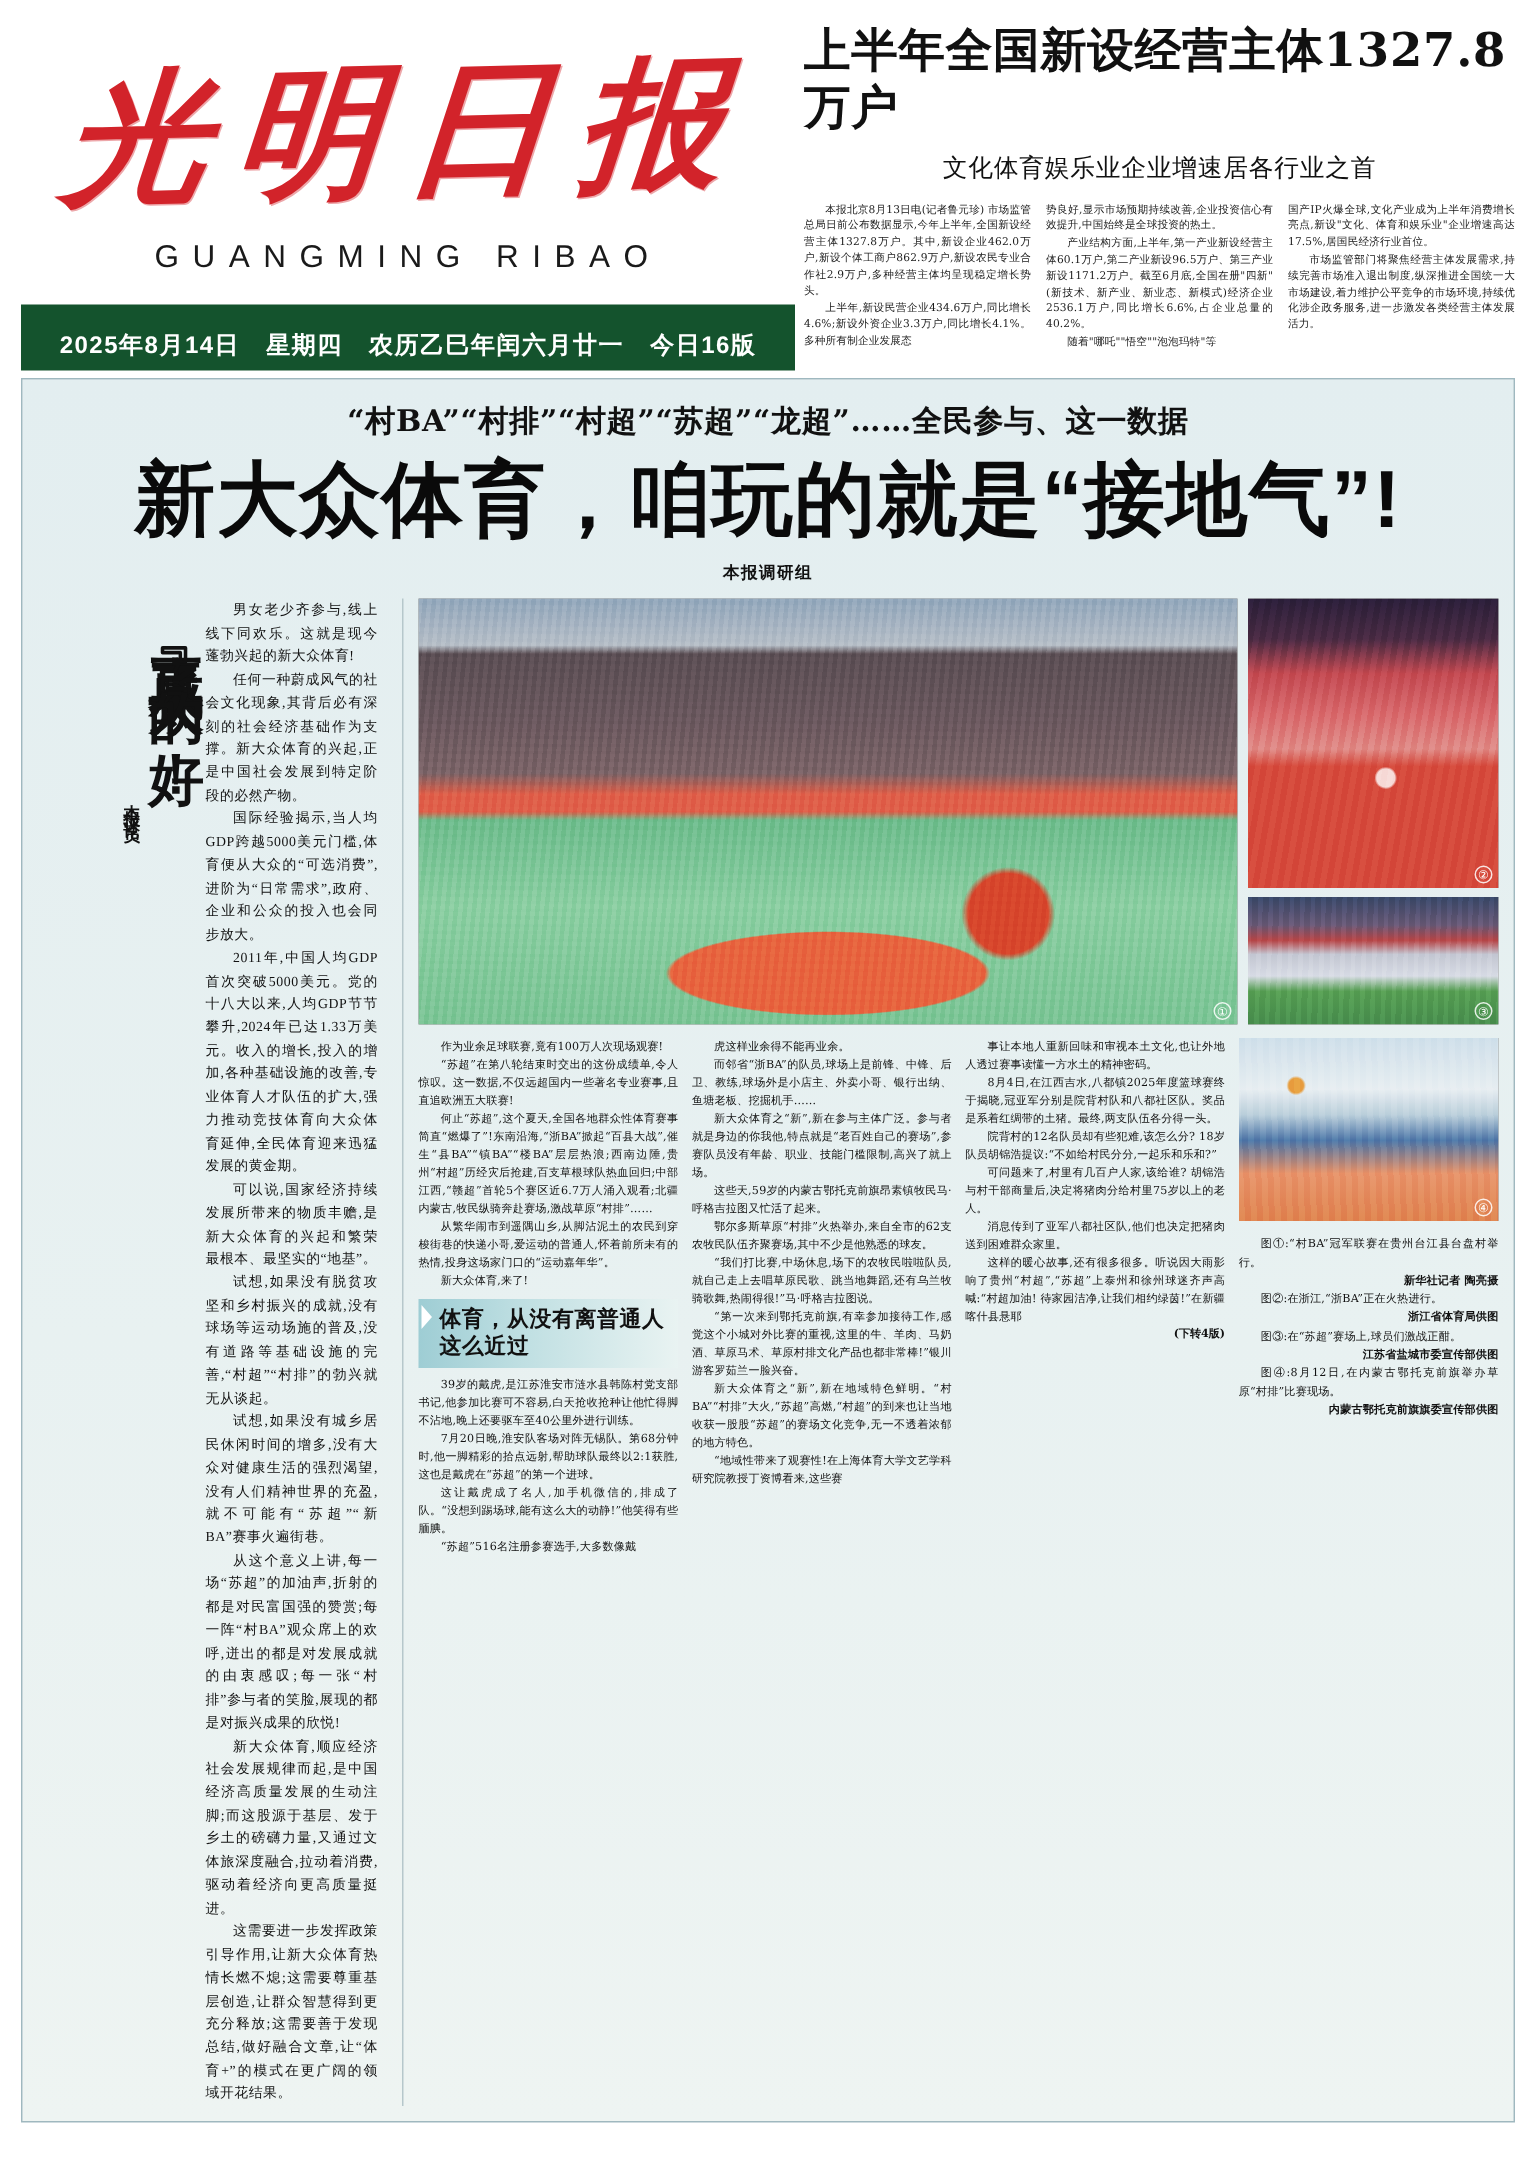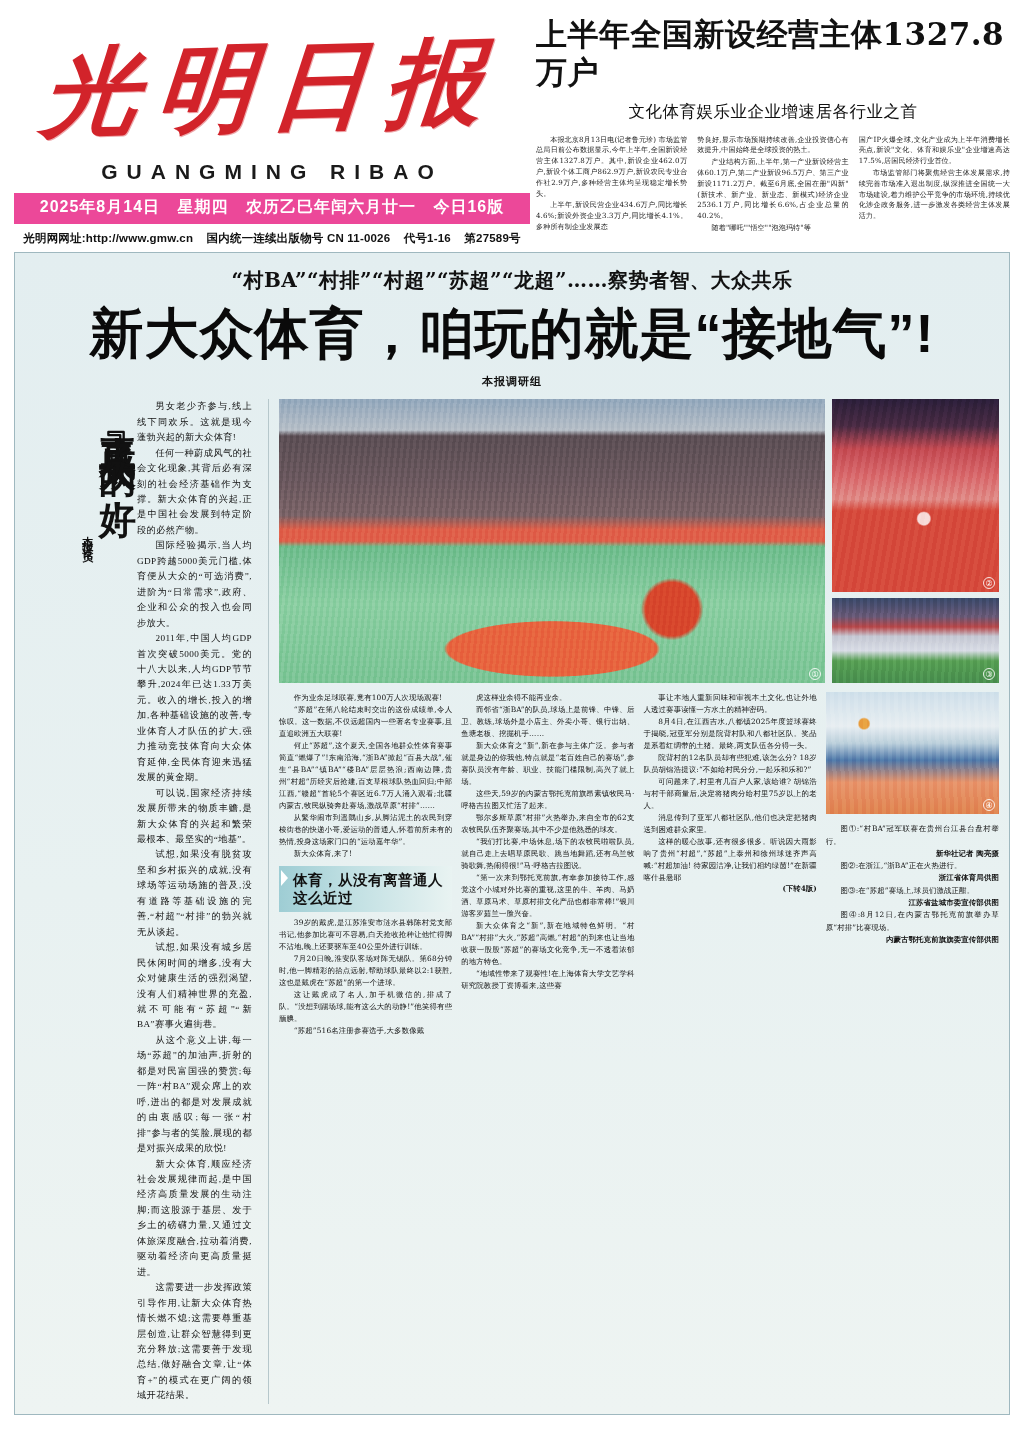--- a/index.html
+++ b/index.html
@@ -17,27 +17,27 @@
   .logo-cn {
     font-family:"DejaVu Serif","Liberation Serif",serif;
     color:#d2232a; font-size:96px; font-weight:700;
     letter-spacing:18px; text-align:center;
     padding-top:18px; font-style:italic;
     transform:skewX(-6deg) rotate(-1.5deg);
     text-shadow:1px 1px 0 rgba(210,35,42,.4);
   }
   .logo-pinyin {
     text-align:center; font-size:21px; letter-spacing:9px;
-    font-weight:700; margin-top:6px; color:#1a1a1a;
+    font-weight:400; margin-top:6px; color:#1a1a1a;
     font-family:"Liberation Sans",sans-serif;
   }
   .mast-bar {
-    margin-top:9px; background:#ec4899; color:#fff;
+    margin-top:19px; background:#14532d; color:#fff;
     font-size:16px; font-weight:700; text-align:center;
-    padding:4px 0 6px; letter-spacing:1px;
+    padding:17px 0 6px; letter-spacing:1px;
     font-family:"Liberation Sans",sans-serif;
   }
   .mast-bar span { margin:0 6px; }
   .mast-sub {
     margin-top:7px; font-size:11.5px; text-align:center;
     font-family:"Liberation Sans",sans-serif; font-weight:600;
     letter-spacing:.2px;
   }
   .mast-sub span { margin:0 5px; }
 
@@ -244,21 +244,21 @@
         </div>
         <div class="news-col tiny">
           <p class="noind">国产IP火爆全球,文化产业成为上半年消费增长亮点,新设"文化、体育和娱乐业"企业增速高达17.5%,居国民经济行业首位。</p>
           <p>市场监管部门将聚焦经营主体发展需求,持续完善市场准入退出制度,纵深推进全国统一大市场建设,着力维护公平竞争的市场环境,持续优化涉企政务服务,进一步激发各类经营主体发展活力。</p>
         </div>
       </div>
     </div>
   </div>
 
   <div class="feature">
-    <div class="kicker">“村BA”“村排”“村超”“苏超”“龙超”……察势者智、大众共乐</div>
+    <div class="kicker">“村BA”“村排”“村超”“苏超”“龙超”……全民参与、这一数据</div>
     <div class="feature-title">新大众体育，咱玩的就是“接地气”!</div>
     <div class="byline-c">本报调研组</div>
 
     <div class="feat-body">
 
       <div class="commentary">
         <div class="comm-text">
           <p>男女老少齐参与,线上线下同欢乐。这就是现今蓬勃兴起的新大众体育!</p>
           <p>任何一种蔚成风气的社会文化现象,其背后必有深刻的社会经济基础作为支撑。新大众体育的兴起,正是中国社会发展到特定阶段的必然产物。</p>
           <p>国际经验揭示,当人均GDP跨越5000美元门槛,体育便从大众的“可选消费”,进阶为“日常需求”,政府、企业和公众的投入也会同步放大。</p>

